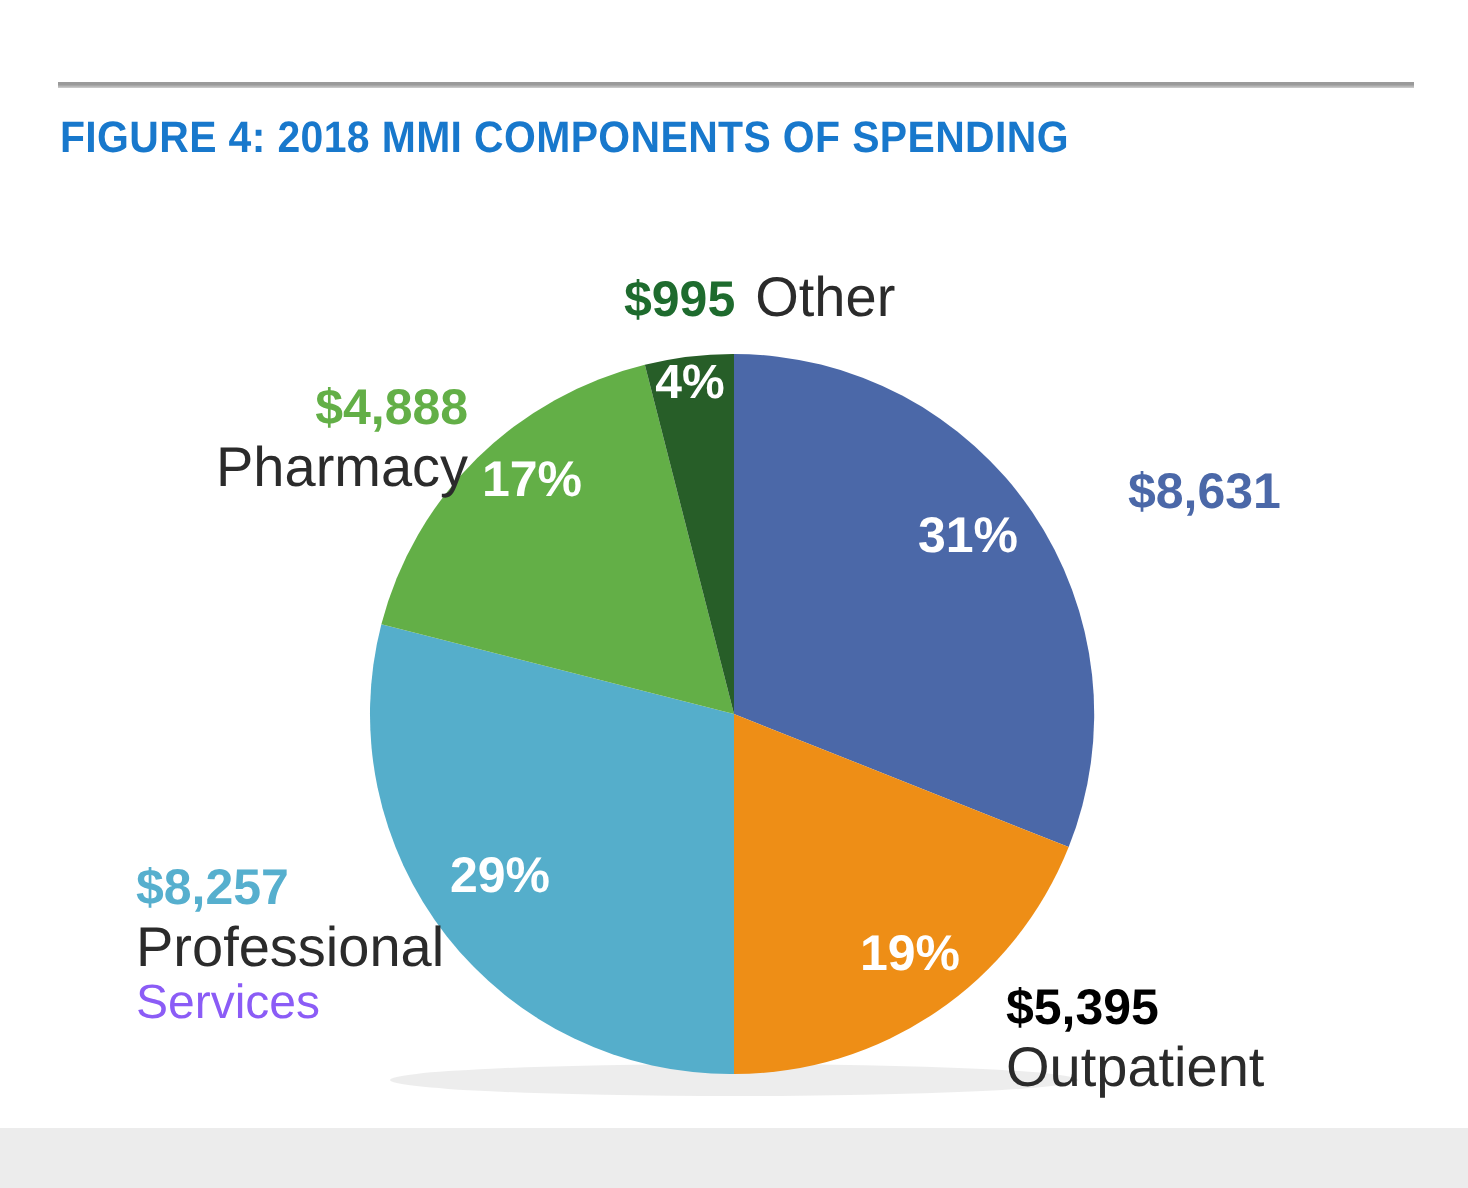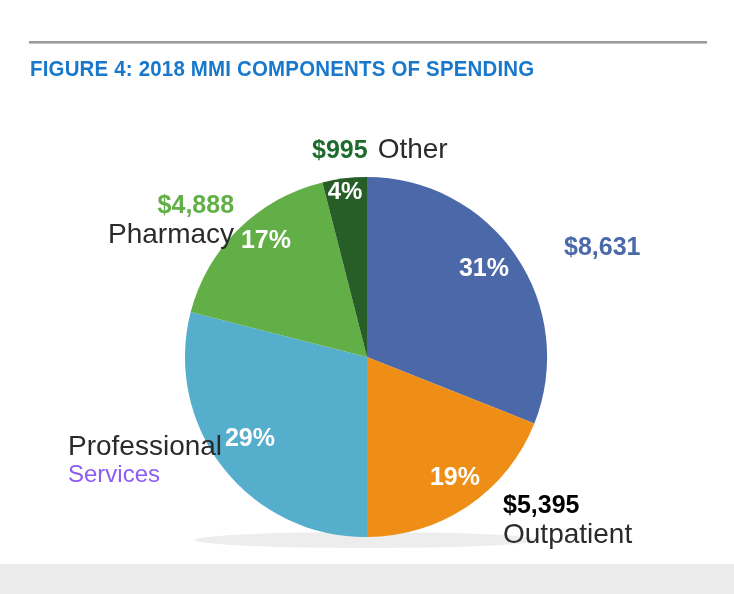--- a/index.html
+++ b/index.html
@@ -184,20 +184,21 @@
   <div class="callout" id="label-pharmacy">
     <span class="amount" style="color:#63AF47;">$4,888</span>
     <span class="cat">Pharmacy</span>
   </div>
 
   <div class="callout" id="label-inpatient">
     <span class="amount" style="color:#4B68A8;">$8,631</span>
   </div>
 
   <div class="callout" id="label-professional">
+    <span class="amount" style="color:#56AFCE;">$8,257</span>
     <span class="cat">Professional</span>
     <span class="cat2">Services</span>
   </div>
 
   <div class="callout" id="label-outpatient">
     <span class="amount" style="color:#000000;">$5,395</span>
     <span class="cat">Outpatient</span>
   </div>
 
   <div class="footer-strip"></div>

